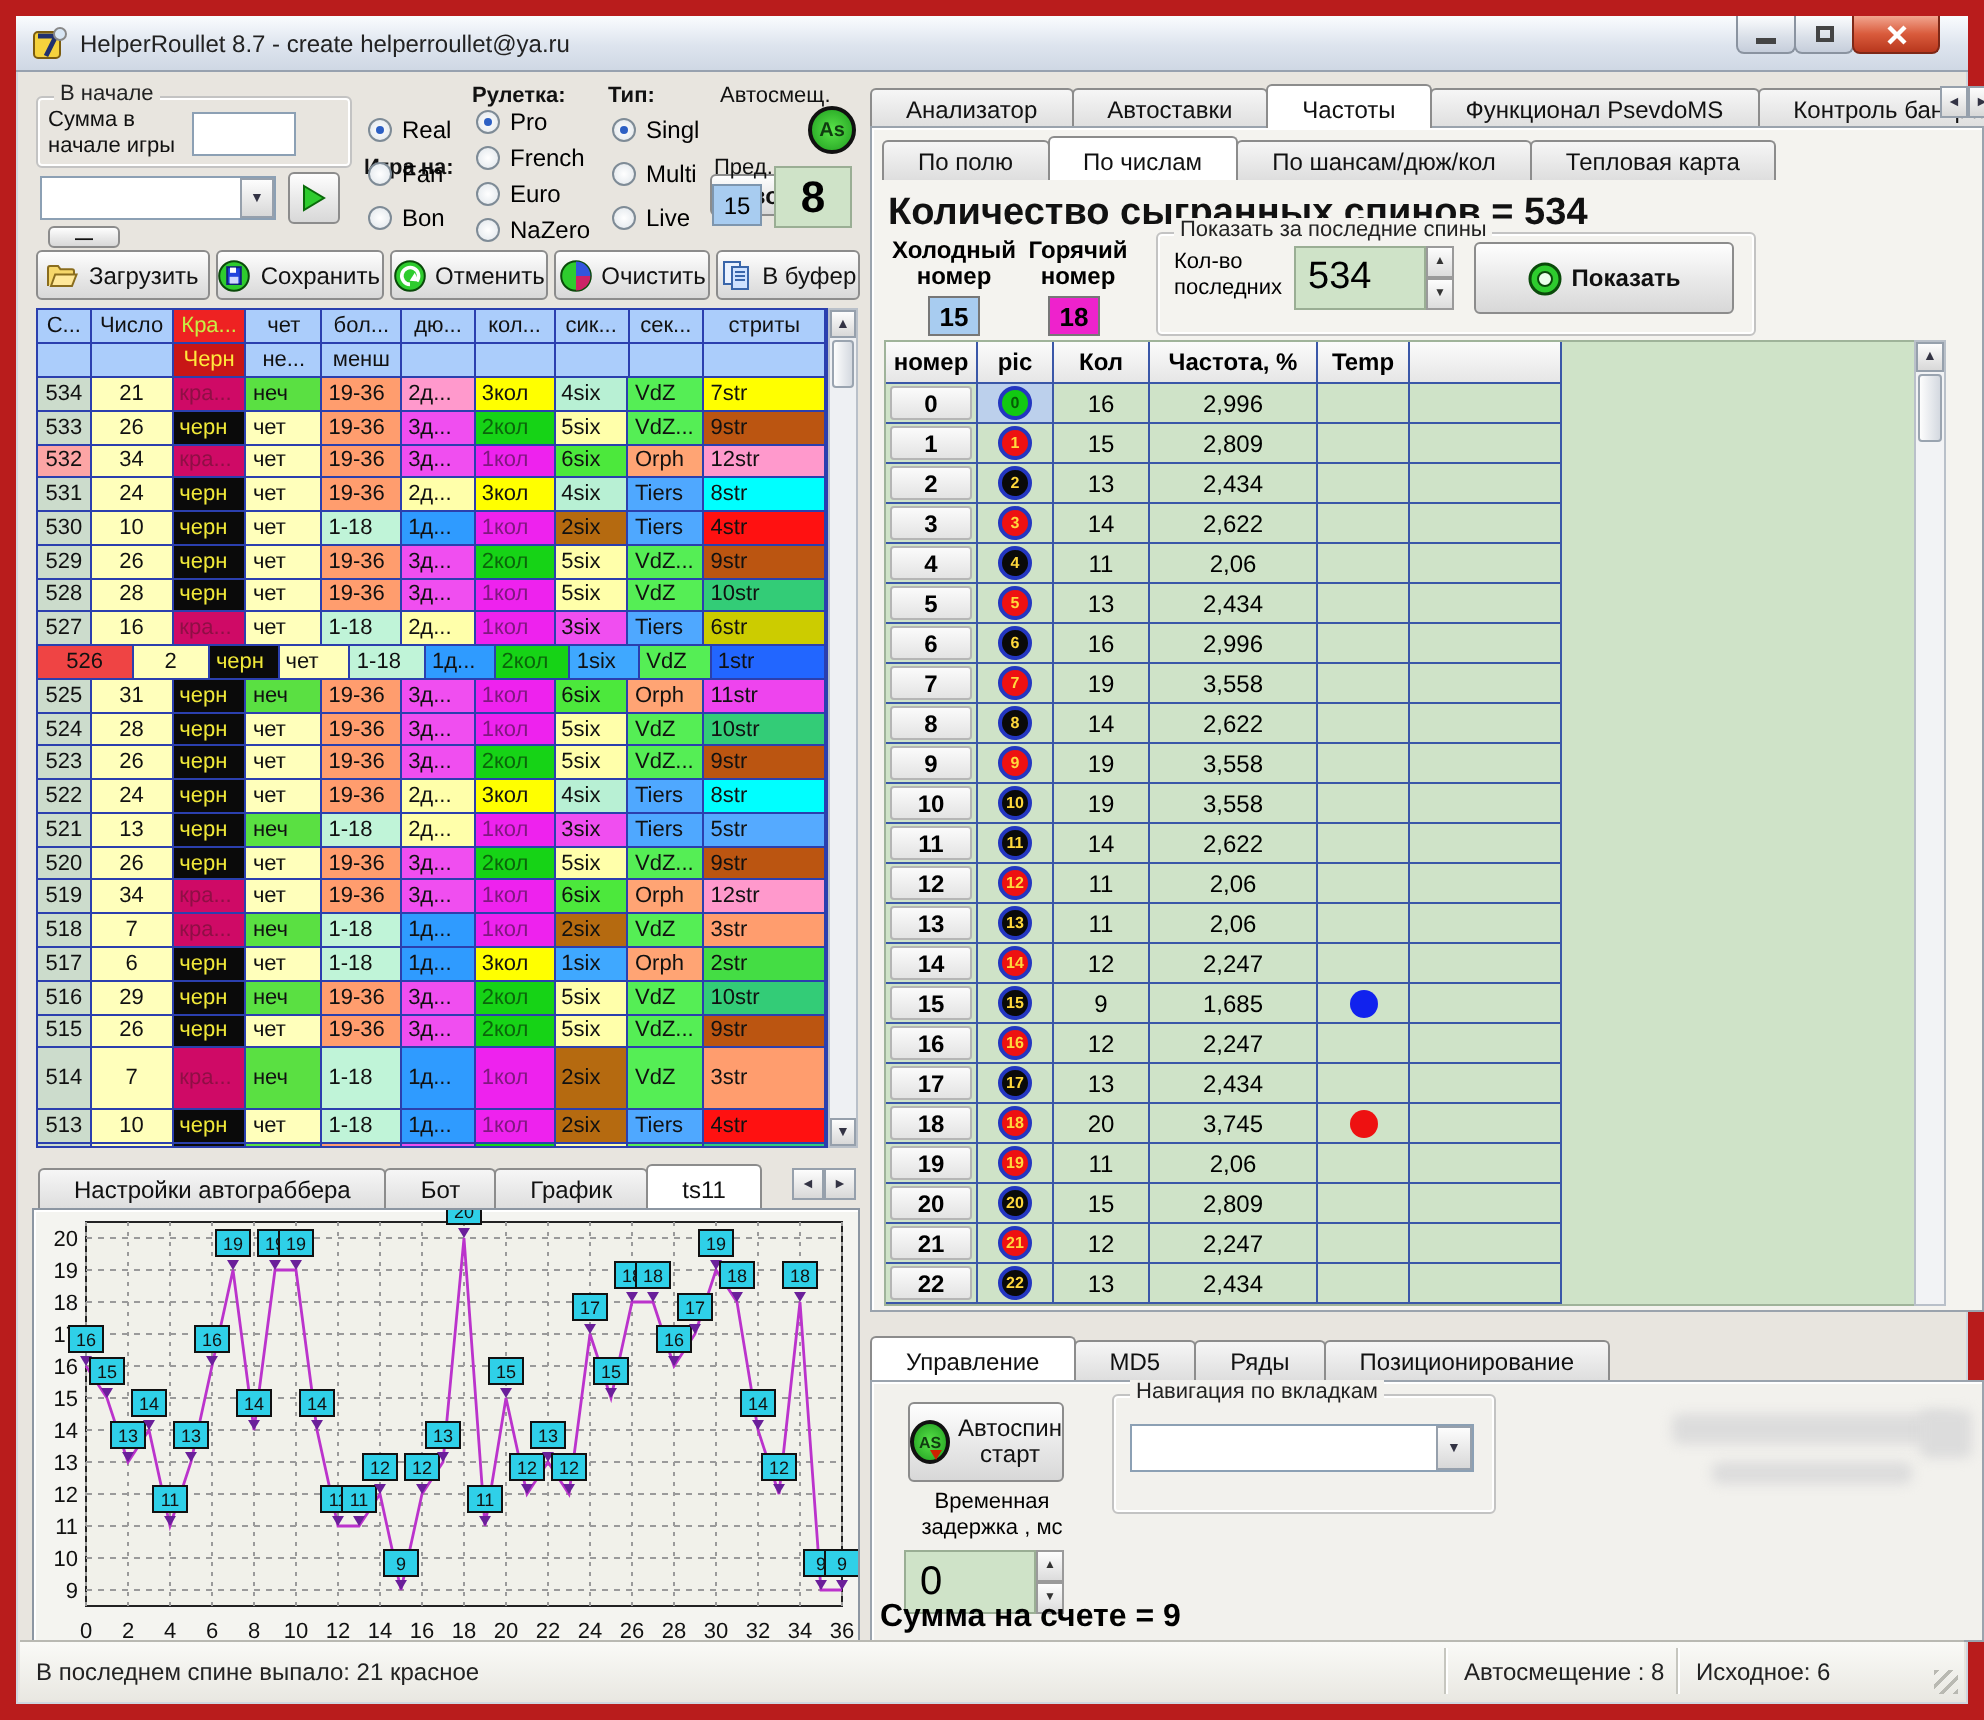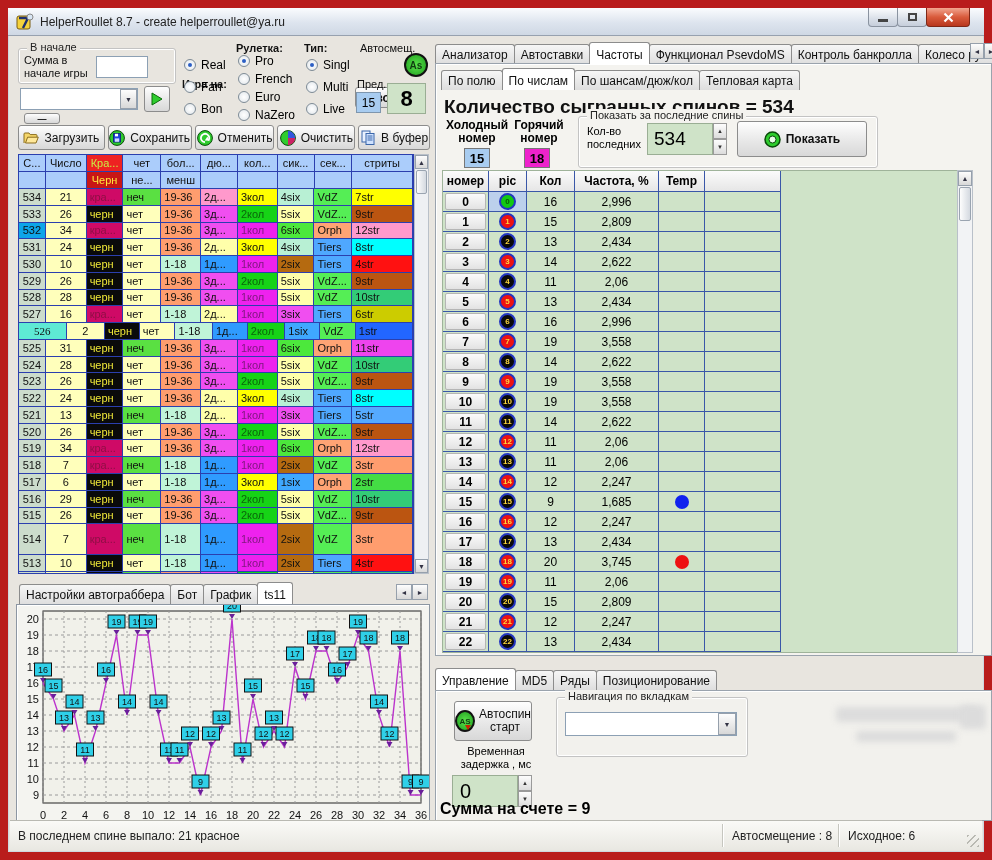--- a/index.html
+++ b/index.html
@@ -25,21 +25,21 @@
   .gbox { position:absolute; border:1px solid #c3c3c3; border-radius:3px; box-shadow:inset 0 0 0 1px #ffffff; }
   .gbox-label { position:absolute; top:-8px; left:8px; background:#e8e5df; padding:0 3px; font-size:11px; color:#222; }
   .lbl { position:absolute; font-size:11px; color:#111; }
   .radio { width:12px; height:12px; border-radius:50%; border:1px solid #7e8b96; background:radial-gradient(#ffffff,#dfe5ea); display:inline-block; position:relative; }
   .radio.on::after { content:""; position:absolute; left:3px; top:3px; width:4px; height:4px; border-radius:50%; background:#2c5fc4; }
   .radrow { position:absolute; display:flex; align-items:center; gap:5px; font-size:12px; }
   .spinbtns { display:flex; flex-direction:column; width:14px; }
   .spinbtns div { flex:1; border:1px solid #9a9a9a; background:linear-gradient(#fdfdfd,#dcdcdc); font-size:6px; color:#333;
     display:flex; align-items:center; justify-content:center; }
   .tab { border:1px solid #8c8c8c; border-bottom:none; border-radius:3px 3px 0 0; background:linear-gradient(#f6f6f6,#dedede);
-    font-size:12px; color:#111; padding:3px 6px 2px; display:flex; align-items:center; }
+    font-size:12px; color:#111; padding:3px 17px 2px; display:flex; align-items:center; }
   .tab.active { background:#fff; position:relative; z-index:2; padding-top:5px; margin-top:-3px; }
   .sb-arrow { background:linear-gradient(#fdfdfd,#d8d8d8); border:1px solid #96a0ac; display:flex; align-items:center; justify-content:center;
     font-size:7px; color:#334; }
   
   #spins-table { position:absolute; left:10px; top:146px; width:396px; height:420px; border:1px solid #2b3fae; background:#fff; overflow:hidden; }
   .srow { display:flex; }
   .scell { border-right:1px solid #2b3fae; border-bottom:1px solid #2b3fae; font-size:11px; display:flex; align-items:center;
     justify-content:center; overflow:hidden; white-space:nowrap; }
   .scell.left { justify-content:flex-start; padding-left:3px; }
   #spins-vsb { position:absolute; left:406px; top:146px; width:15px; height:420px; background:#eef0f3; border:1px solid #b9c0c9; }
@@ -266,21 +266,21 @@
         <div class="scell left" style="width: 37px; background: rgb(10, 10, 10); color: rgb(240, 232, 56);">черн</div>
         <div class="scell left" style="width: 38px; background: rgb(255, 255, 187); color: rgb(17, 17, 17);">чет</div>
         <div class="scell left" style="width: 40px; background: rgb(255, 157, 110); color: rgb(17, 17, 17);">19-36</div>
         <div class="scell left" style="width: 37px; background: rgb(240, 78, 240); color: rgb(17, 17, 17);">3д...</div>
         <div class="scell left" style="width: 40px; background: rgb(22, 211, 22); color: rgb(11, 101, 11);">2кол</div>
         <div class="scell left" style="width: 37px; background: rgb(255, 255, 170); color: rgb(17, 17, 17);">5six</div>
         <div class="scell left" style="width: 38px; background: rgb(85, 238, 85); color: rgb(17, 17, 17);">VdZ...</div>
         <div class="scell left" style="width: 61px; background: rgb(187, 85, 17); color: rgb(17, 17, 17);">9str</div>
       </div>
       <div class="srow" style="height: 16.78px;">
-        <div class="scell" style="width: 27px; background: #0ea5e9; color: rgb(17, 17, 17);">532</div>
+        <div class="scell" style="width: 27px; background: #fca5a5; color: rgb(17, 17, 17);">532</div>
         <div class="scell" style="width: 41px; background: rgb(255, 255, 187); color: rgb(17, 17, 17);">34</div>
         <div class="scell left" style="width: 37px; background: rgb(207, 10, 102); color: rgb(143, 15, 69);">кра...</div>
         <div class="scell left" style="width: 38px; background: rgb(255, 255, 187); color: rgb(17, 17, 17);">чет</div>
         <div class="scell left" style="width: 40px; background: rgb(255, 157, 110); color: rgb(17, 17, 17);">19-36</div>
         <div class="scell left" style="width: 37px; background: rgb(240, 78, 240); color: rgb(17, 17, 17);">3д...</div>
         <div class="scell left" style="width: 40px; background: rgb(238, 34, 238); color: rgb(128, 24, 128);">1кол</div>
         <div class="scell left" style="width: 37px; background: rgb(76, 232, 60); color: rgb(17, 17, 17);">6six</div>
         <div class="scell left" style="width: 38px; background: rgb(255, 164, 116); color: rgb(17, 17, 17);">Orph</div>
         <div class="scell left" style="width: 61px; background: rgb(255, 153, 204); color: rgb(17, 17, 17);">12str</div>
       </div>
@@ -338,21 +338,21 @@
         <div class="scell left" style="width: 37px; background: rgb(207, 10, 102); color: rgb(143, 15, 69);">кра...</div>
         <div class="scell left" style="width: 38px; background: rgb(255, 255, 187); color: rgb(17, 17, 17);">чет</div>
         <div class="scell left" style="width: 40px; background: rgb(192, 244, 216); color: rgb(17, 17, 17);">1-18</div>
         <div class="scell left" style="width: 37px; background: rgb(255, 255, 170); color: rgb(17, 17, 17);">2д...</div>
         <div class="scell left" style="width: 40px; background: rgb(238, 34, 238); color: rgb(128, 24, 128);">1кол</div>
         <div class="scell left" style="width: 37px; background: rgb(240, 78, 240); color: rgb(17, 17, 17);">3six</div>
         <div class="scell left" style="width: 38px; background: rgb(79, 168, 255); color: rgb(17, 17, 17);">Tiers</div>
         <div class="scell left" style="width: 61px; background: rgb(204, 204, 0); color: rgb(17, 17, 17);">6str</div>
       </div>
       <div class="srow" style="height: 16.78px;">
-        <div class="scell" style="width: 51px; background: #5eead4; color: rgb(17, 17, 17); font-family: Liberation Serif, serif;">526</div>
+        <div class="scell" style="width: 51px; background: #ef4444; color: rgb(17, 17, 17);">526</div>
         <div class="scell" style="width: 41px; background: rgb(255, 255, 187); color: rgb(17, 17, 17);">2</div>
         <div class="scell left" style="width: 37px; background: rgb(10, 10, 10); color: rgb(240, 232, 56);">черн</div>
         <div class="scell left" style="width: 38px; background: rgb(255, 255, 187); color: rgb(17, 17, 17);">чет</div>
         <div class="scell left" style="width: 40px; background: rgb(192, 244, 216); color: rgb(17, 17, 17);">1-18</div>
         <div class="scell left" style="width: 37px; background: rgb(47, 155, 255); color: rgb(17, 17, 17);">1д...</div>
         <div class="scell left" style="width: 40px; background: rgb(22, 211, 22); color: rgb(11, 101, 11);">2кол</div>
         <div class="scell left" style="width: 37px; background: rgb(63, 168, 255); color: rgb(17, 17, 17);">1six</div>
         <div class="scell left" style="width: 38px; background: rgb(85, 238, 85); color: rgb(17, 17, 17);">VdZ</div>
         <div class="scell left" style="width: 61px; background: rgb(34, 102, 255); color: rgb(17, 17, 17);">1str</div>
       </div>

